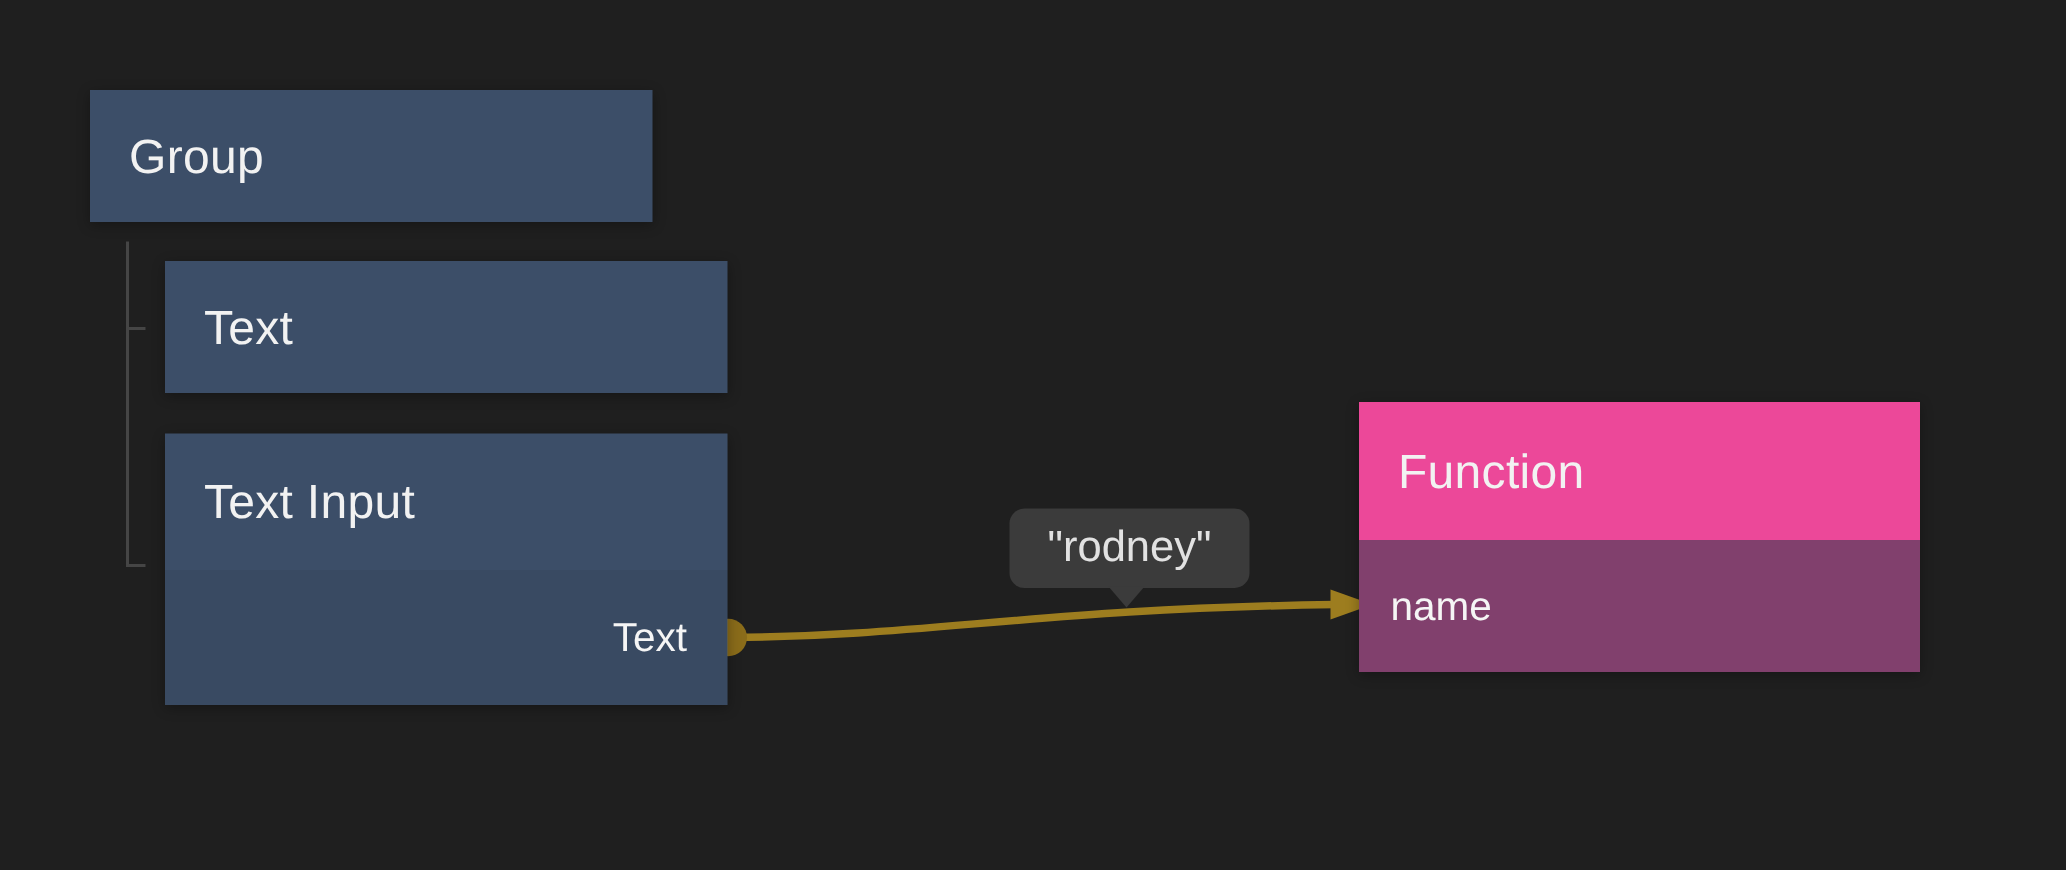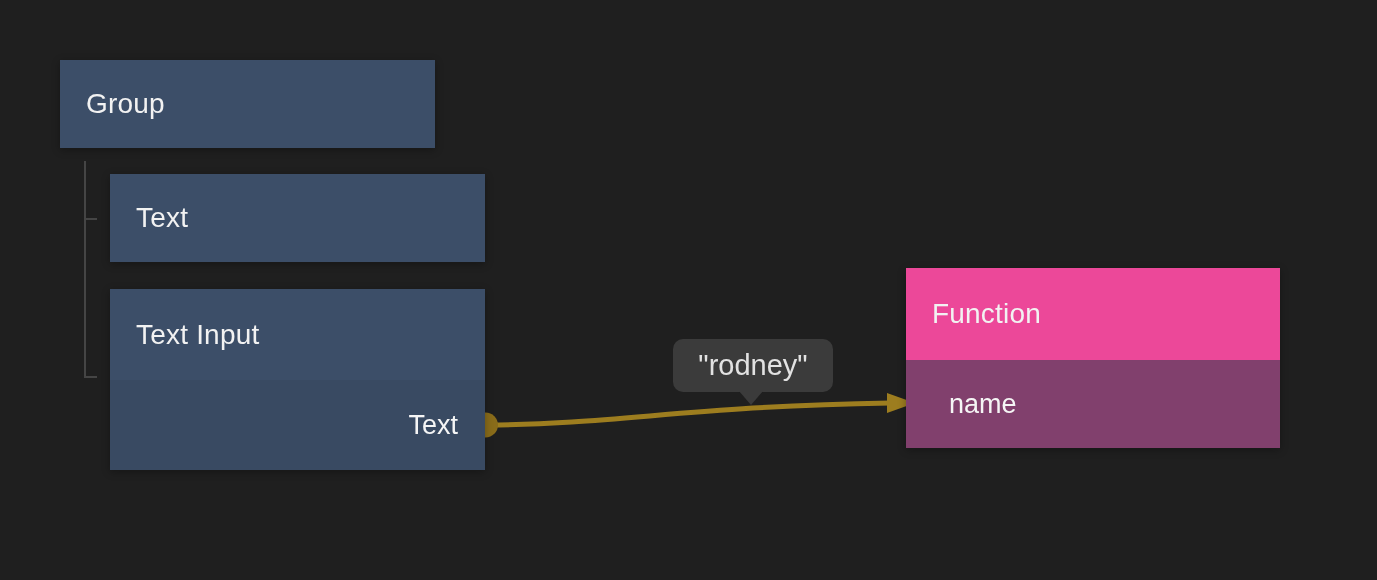--- a/index.html
+++ b/index.html
@@ -24,21 +24,21 @@
 
   .node {
     position: absolute;
     box-shadow: 0 2px 8px rgba(0,0,0,0.30);
   }
   .node-header {
     display: flex;
     align-items: center;
     padding-left: 26px;
     box-sizing: border-box;
-    font-size: 28px;
+    font-size: 32px;
     color: #f2f2f2;
     letter-spacing: 0.2px;
   }
   .node-body {
     display: flex;
     align-items: center;
     box-sizing: border-box;
     font-size: 27px;
     color: #f5f5f5;
   }
@@ -52,21 +52,21 @@
   .purple-header { background: #ec4899; }
   .purple-body   { background: #81406d; }
 
   #node-group      { left: 60px;  top: 60px;  width: 375px; height: 88px; }
   #node-text       { left: 110px; top: 174px; width: 375px; height: 88px; }
   #node-text-input { left: 110px; top: 289px; width: 375px; height: 181px; }
   #node-text-input .node-header { height: 91px; }
   #node-text-input .node-body   { height: 90px; justify-content: flex-end; padding-right: 27px; }
   #node-function   { left: 906px; top: 268px; width: 374px; height: 180px; }
   #node-function .node-header { height: 92px; }
-  #node-function .node-body   { height: 88px; padding-left: 43px; }
+  #node-function .node-body   { height: 88px; padding-left: 21px; }
 
   #node-group .node-header, #node-text .node-header { height: 100%; }
 
   .tooltip {
     position: absolute;
     left: 673px; top: 339px;
     width: 160px; height: 53px;
     background: #3b3b3b;
     border-radius: 10px;
     display: flex;

